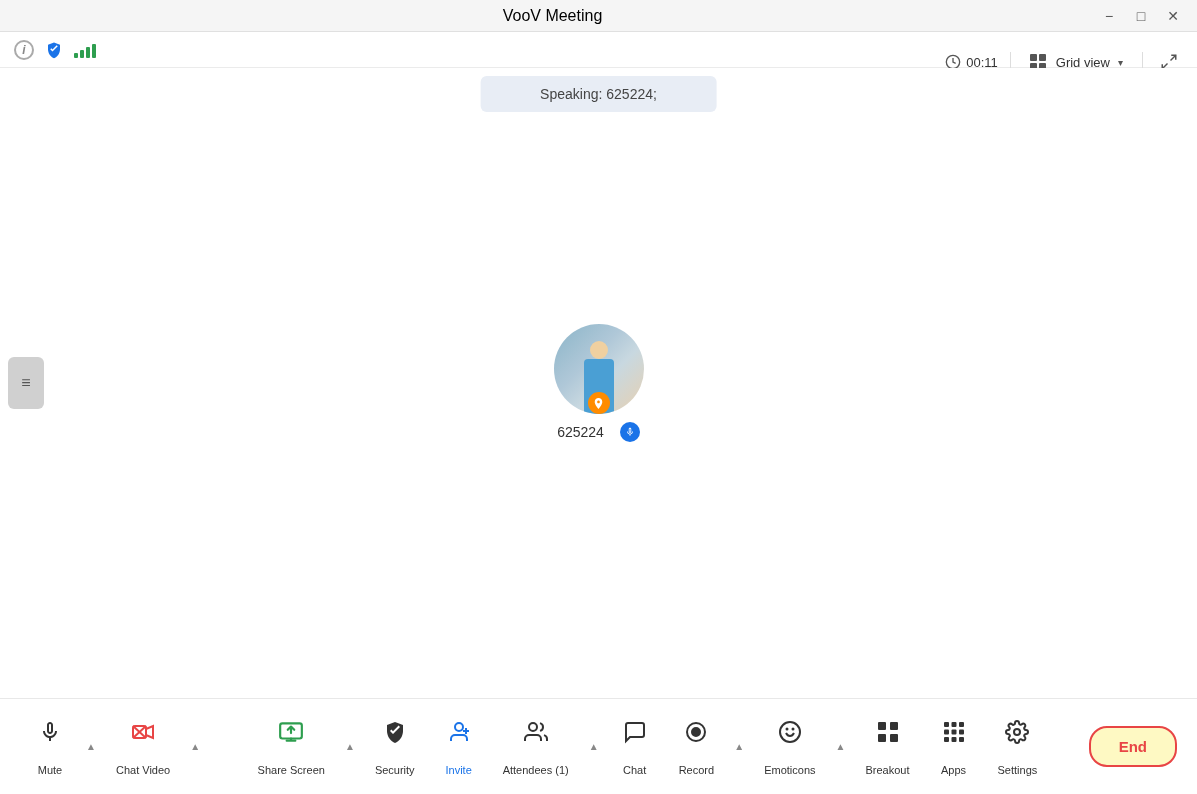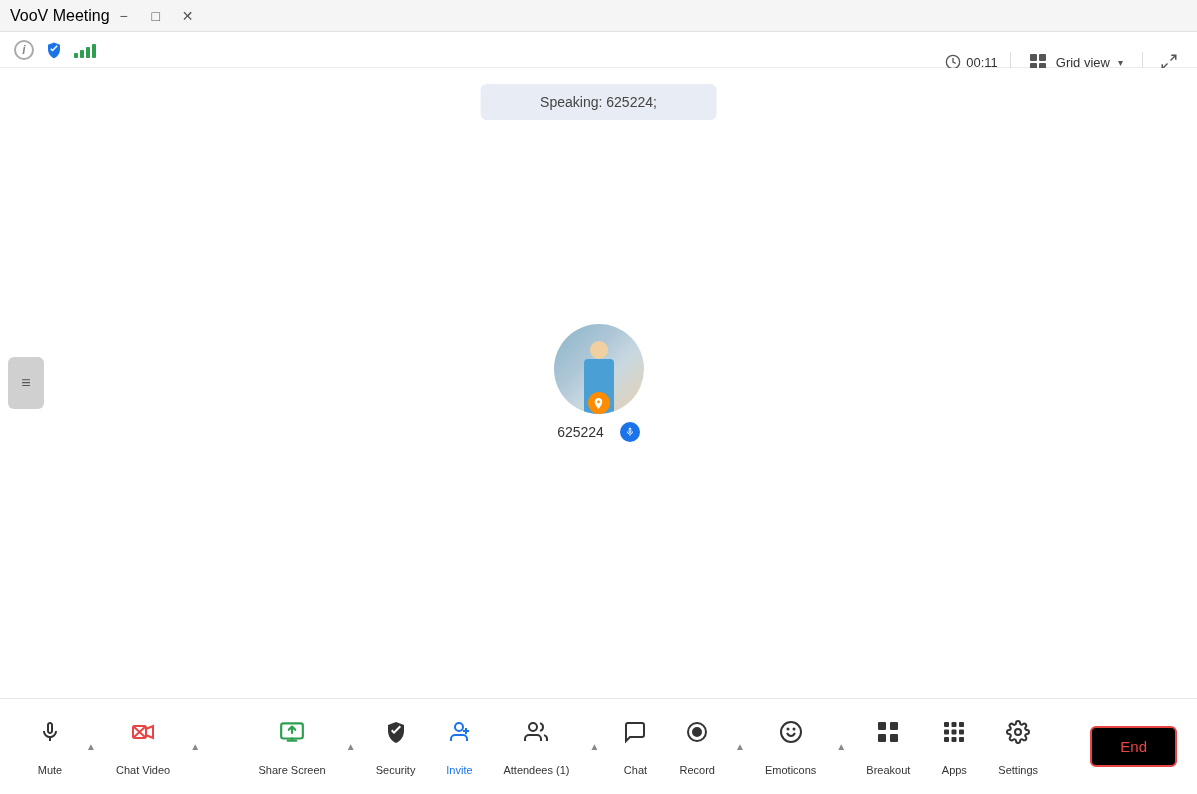--- a/index.html
+++ b/index.html
@@ -11,20 +11,21 @@
       overflow: hidden;
       position: relative;
     }
 
     
     #titlebar {
       height: 32px;
       background: #f5f5f5;
       display: flex;
       align-items: center;
+      justify-content: space-between;
       padding: 0 10px;
       border-bottom: 1px solid #e0e0e0;
       position: relative;
     }
     #titlebar-icons {
       display: flex;
       align-items: center;
       gap: 8px;
     }
     #titlebar-controls {
@@ -109,21 +110,21 @@
       background: #fff;
       display: flex;
       align-items: center;
       justify-content: center;
       flex-direction: column;
     }
 
     
     #speaking-banner {
       position: absolute;
-      top: 16px;
+      top: 8px;
       left: 50%;
       transform: translateX(-50%);
       background: #e8edf5;
       border-radius: 6px;
       padding: 10px 60px;
       font-size: 14px;
       color: #444;
       white-space: nowrap;
     }
 
@@ -301,27 +302,27 @@
       display: flex;
       align-items: center;
       justify-content: center;
       cursor: pointer;
       font-size: 10px;
       color: #888;
       margin: 0 2px;
     }
 
     #end-btn {
-      background: #000000;
+      background: #fef9c3;
       border: 2px solid #e84545;
       color: #e84545;
       font-size: 15px;
-      font-weight: 400;
+      font-weight: 700;
       padding: 10px 28px;
-      border-radius: 6px;
+      border-radius: 18px;
       cursor: pointer;
     }
 
     
     .signal-bars {
       display: flex;
       align-items: flex-end;
       gap: 2px;
       height: 16px;
     }

